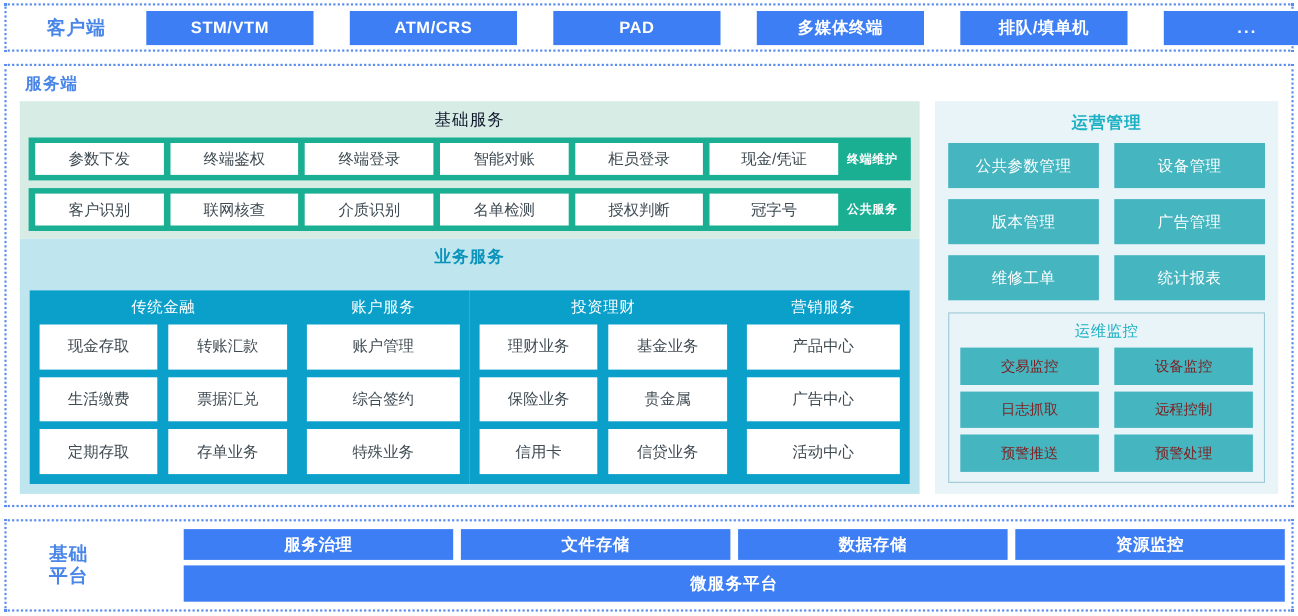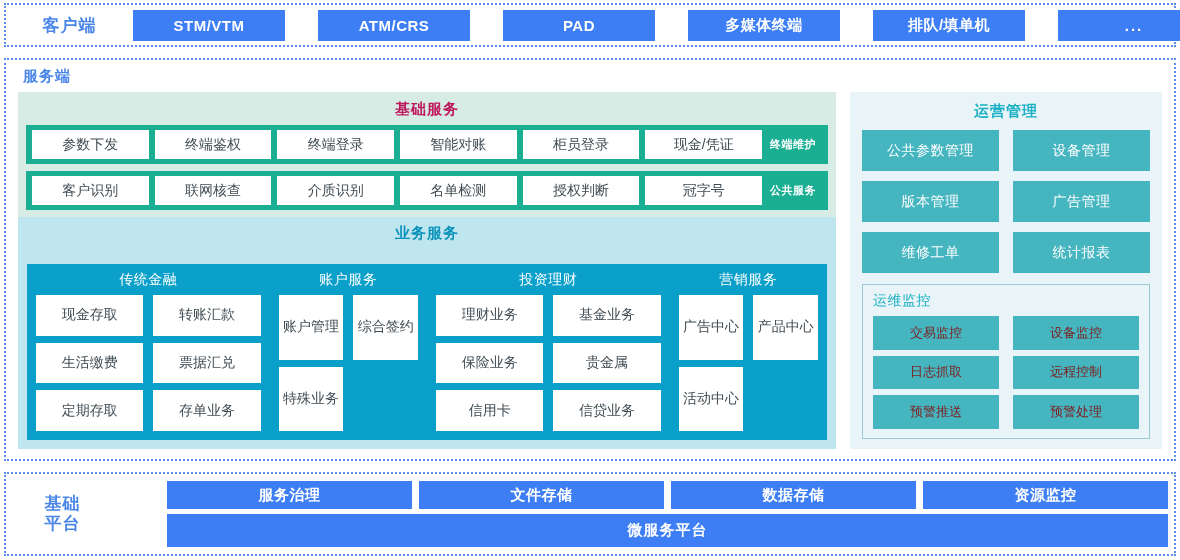--- a/index.html
+++ b/index.html
@@ -103,22 +103,22 @@
     min-height: 0;
   }
 
   .basic-services {
     background: #d8ece6;
     padding: 6px 8px 7px 8px;
     box-sizing: border-box;
   }
   .sec-title-green {
     text-align: center;
-    color: #be185d;
-    font-weight: bold;
+    color: #0f172a;
+    font-weight: normal;
     font-size: 15px;
     letter-spacing: 1px;
     padding: 2px 0 6px 0;
   }
   .svc-row {
     background: #1aae93;
     display: flex;
     align-items: center;
     padding: 5px 6px;
     box-sizing: border-box;
@@ -191,21 +191,21 @@
     padding: 3px 0 6px 0;
     letter-spacing: 0.5px;
     flex: 0 0 auto;
   }
   .biz-grid {
     display: grid;
     gap: 7px 10px;
     flex: 1 1 auto;
   }
   .biz-grid.cols2 { grid-template-columns: 1fr 1fr; }
-  .biz-grid.cols1 { grid-template-columns: 1fr 1fr; }
+  .biz-grid.cols1 { grid-template-columns: 1fr; }
   .biz-cell {
     background: #ffffff;
     color: #3f4b52;
     font-size: 14px;
     display: flex;
     align-items: center;
     justify-content: center;
     min-height: 28px;
   }
 
@@ -248,21 +248,21 @@
     margin-top: 11px;
     border: 1px solid #9cc9d6;
     padding: 4px 10px 9px 10px;
     box-sizing: border-box;
     flex: 1 1 auto;
     display: flex;
     flex-direction: column;
     min-height: 0;
   }
   .monitor-title {
-    text-align: left;
+    text-align: center;
     color: #1bb0c4;
     font-size: 14px;
     padding: 3px 0 6px 0;
     letter-spacing: 0.5px;
     flex: 0 0 auto;
   }
   .monitor-grid {
     display: grid;
     grid-template-columns: 1fr 1fr;
     gap: 6px 14px;
@@ -417,22 +417,22 @@
                 <div class="biz-cell">保险业务</div>
                 <div class="biz-cell">贵金属</div>
                 <div class="biz-cell">信用卡</div>
                 <div class="biz-cell">信贷业务</div>
               </div>
             </div>
 
             <div class="biz-group w1">
               <div class="biz-group-title">营销服务</div>
               <div class="biz-grid cols1">
+                <div class="biz-cell">产品中心</div>
                 <div class="biz-cell">广告中心</div>
-                <div class="biz-cell">产品中心</div>
                 <div class="biz-cell">活动中心</div>
               </div>
             </div>
 
           </div>
         </div>
       </div>
 
       <div class="right-col">
         <div class="ops-title">运营管理</div>

